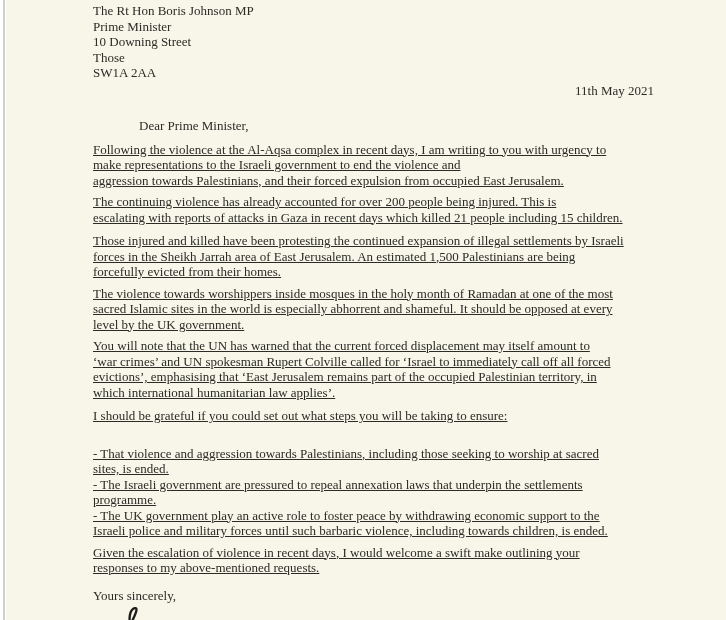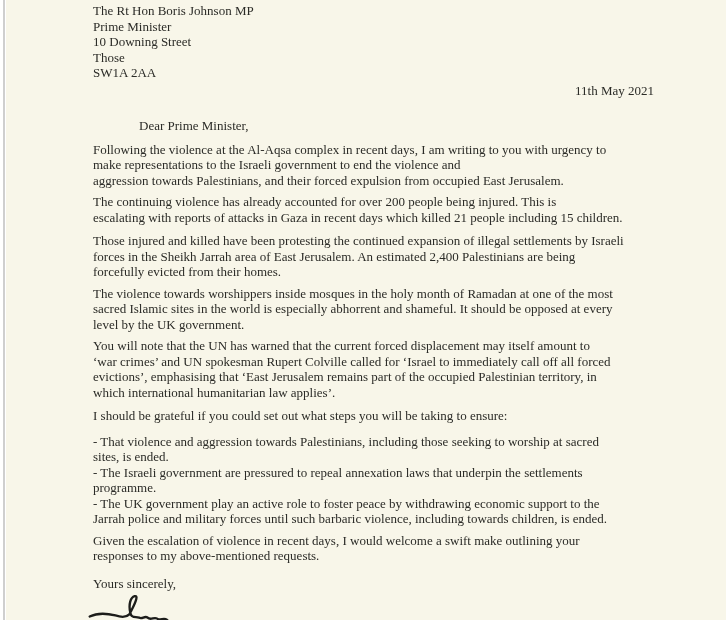--- a/index.html
+++ b/index.html
@@ -41,23 +41,23 @@
   .recipient { margin-top: 1px; }
   .date-row {
     width: 648px;           
     text-align: right;
     margin-top: 2px;
     margin-left: -87px;
     padding-left: 87px;
     font-family: Liberation Serif, serif;
   }
   .salutation { margin-top: 20px; margin-left: 46px; }
-  .para { margin-top: 8px; max-width: 600px; }
+  .para { margin-top: 8px; max-width: 600px; text-decoration: underline; }
   .para.tight { margin-top: 6px; }
-  .requests { margin-top: 10px; max-width: 610px; }
+  .requests { margin-top: 22px; max-width: 610px; text-decoration: underline; }
   .closing { margin-top: 6px; }
   .valediction { margin-top: 12px; }
   .signature-wrap {
     margin-top: 3px;
     margin-left: -9px;
     width: 110px; height: 27px;
     overflow: hidden;
   }
   .signature-wrap svg { display: block; }
 </style>
@@ -80,39 +80,39 @@
     <div class="date-row">11th May 2021</div>
 
     <p class="salutation">Dear Prime Minister,</p>
 
     <p class="para pre">Following the violence at the Al-Aqsa complex in recent days, I am writing to you with urgency to
 make representations to the Israeli government to end the violence and
 aggression towards Palestinians, and their forced expulsion from occupied East Jerusalem.</p>
     <p class="para pre tight">The continuing violence has already accounted for over 200 people being injured. This is
 escalating with reports of attacks in Gaza in recent days which killed 21 people including 15 children.</p>
     <p class="para pre">Those injured and killed have been protesting the continued expansion of illegal settlements by Israeli
-forces in the Sheikh Jarrah area of East Jerusalem. An estimated 2,400 Palestinians are being
+forces in the Sheikh Jarrah area of East Jerusalem. An estimated 1,500 Palestinians are being
 forcefully evicted from their homes.</p>
     <p class="para pre tight">The violence towards worshippers inside mosques in the holy month of Ramadan at one of the most
 sacred Islamic sites in the world is especially abhorrent and shameful. It should be opposed at every
 level by the UK government.</p>
     <p class="para pre tight">You will note that the UN has warned that the current forced displacement may itself amount to
 ‘war crimes’ and UN spokesman Rupert Colville called for ‘Israel to immediately call off all forced
 evictions’, emphasising that ‘East Jerusalem remains part of the occupied Palestinian territory, in
 which international humanitarian law applies’.</p>
 
     <p class="para">I should be grateful if you could set out what steps you will be taking to ensure:</p>
 
     <div class="requests">
       <div class="pre">- That violence and aggression towards Palestinians, including those seeking to worship at sacred
 sites, is ended.</div>
       <div class="pre">- The Israeli government are pressured to repeal annexation laws that underpin the settlements
 programme.</div>
       <div class="pre">- The UK government play an active role to foster peace by withdrawing economic support to the
-Jarrah police and military forces until such barbaric violence, including towards children, is ended.</div>
+Israeli police and military forces until such barbaric violence, including towards children, is ended.</div>
     </div>
 
     <p class="para pre closing">Given the escalation of violence in recent days, I would welcome a swift make outlining your
 responses to my above-mentioned requests.</p>
 
     <p class="valediction">Yours sincerely,</p>
 
     <div class="signature-wrap">
       <svg width="110" height="30" viewBox="0 0 100 28" xmlns="http://www.w3.org/2000/svg">
         <path d="M 4,21 C 12,17 20,18 28,20 C 34,22 38,22 41,19 C 46,10 50,1 46,2 C 42,3 40,10 42,18 C 43,23 47,21 50,22 C 53,24 55,20 58,22 C 61,25 64,21 67,23 C 70,25 73,22 76,24 L 79,27" fill="none" stroke="#1d1d1b" stroke-width="2.2" stroke-linecap="round" stroke-linejoin="round"></path>

